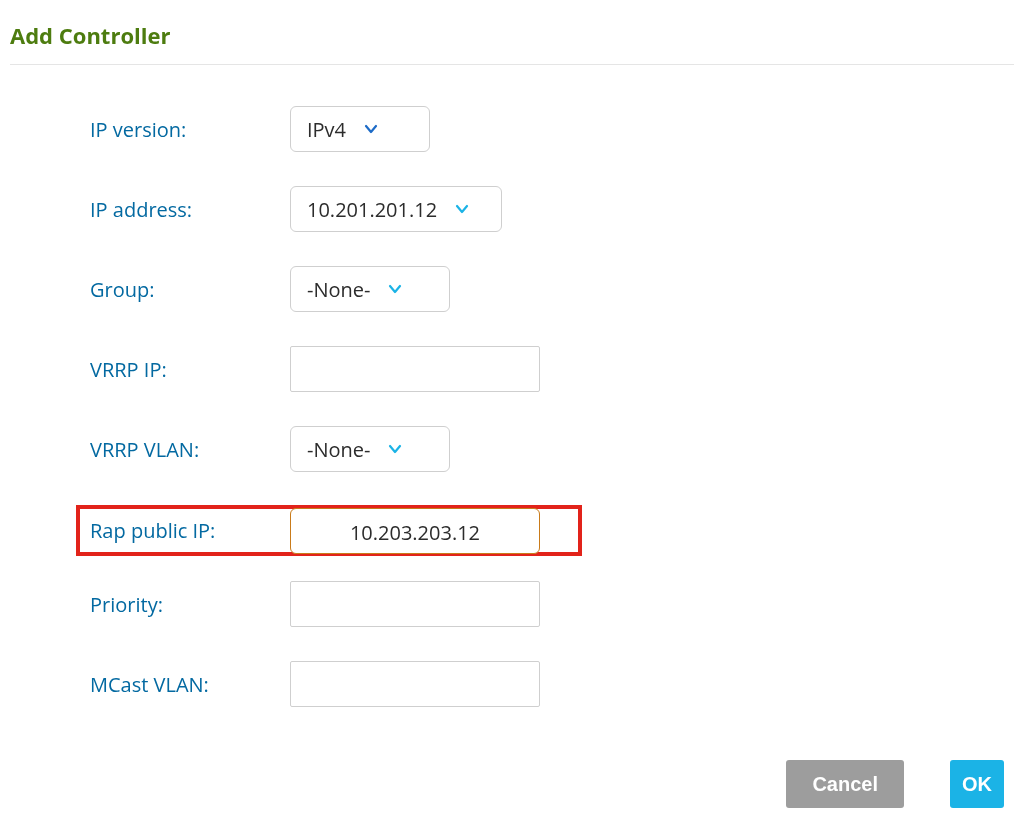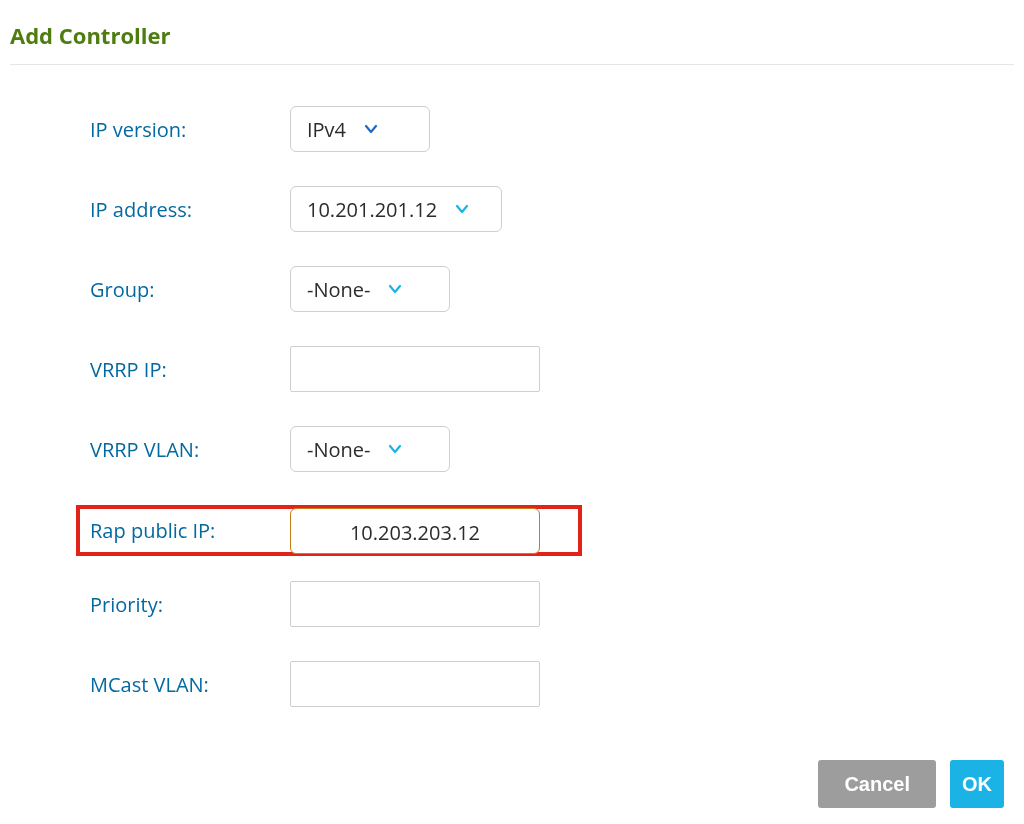--- a/index.html
+++ b/index.html
@@ -118,20 +118,21 @@
   }
   .btn {
     height: 48px;
     border: none;
     border-radius: 3px;
     font-size: 20px;
     font-weight: 600;
     color: #fff;
     padding: 0 26px;
     cursor: pointer;
+    margin-left: 32px;
   }
   .btn-cancel { background: #9d9d9d; }
   .btn-ok { background: #1bb3e6; padding: 0 12px; }
   .w140 { width: 140px; }
   .w220 { width: 212px; }
   .w160 { width: 160px; }
 </style>
 </head>
 <body>
 

